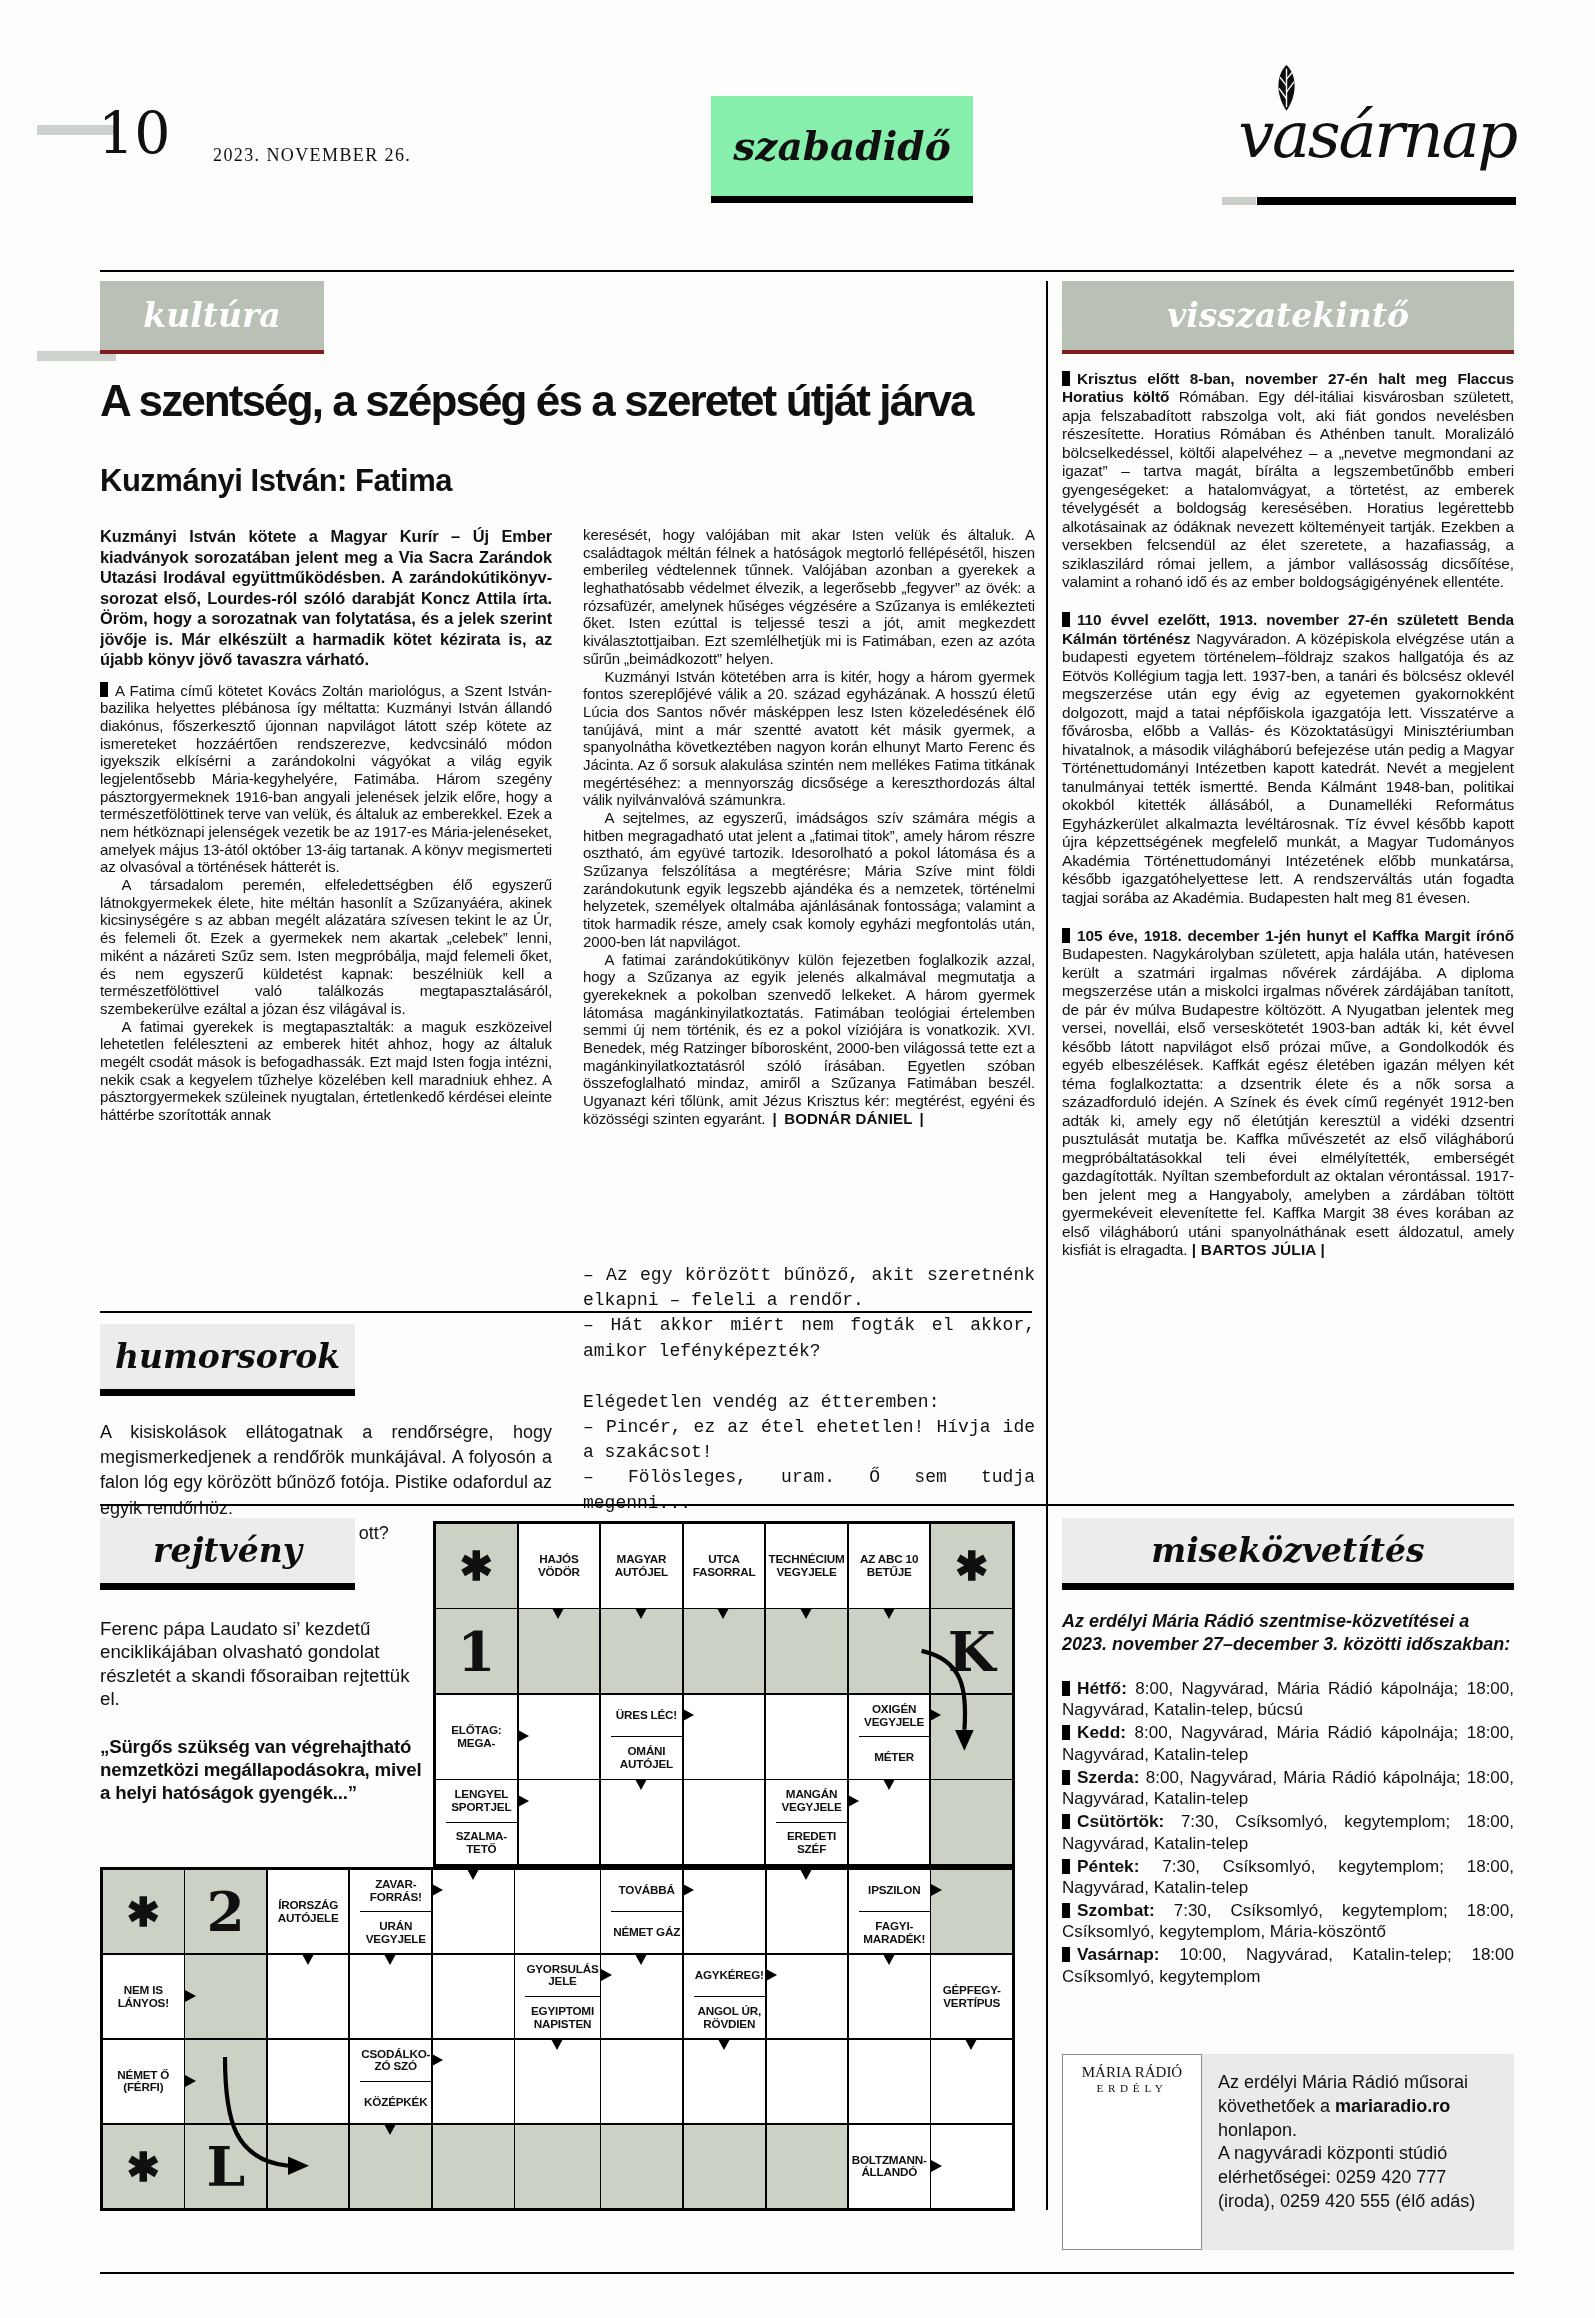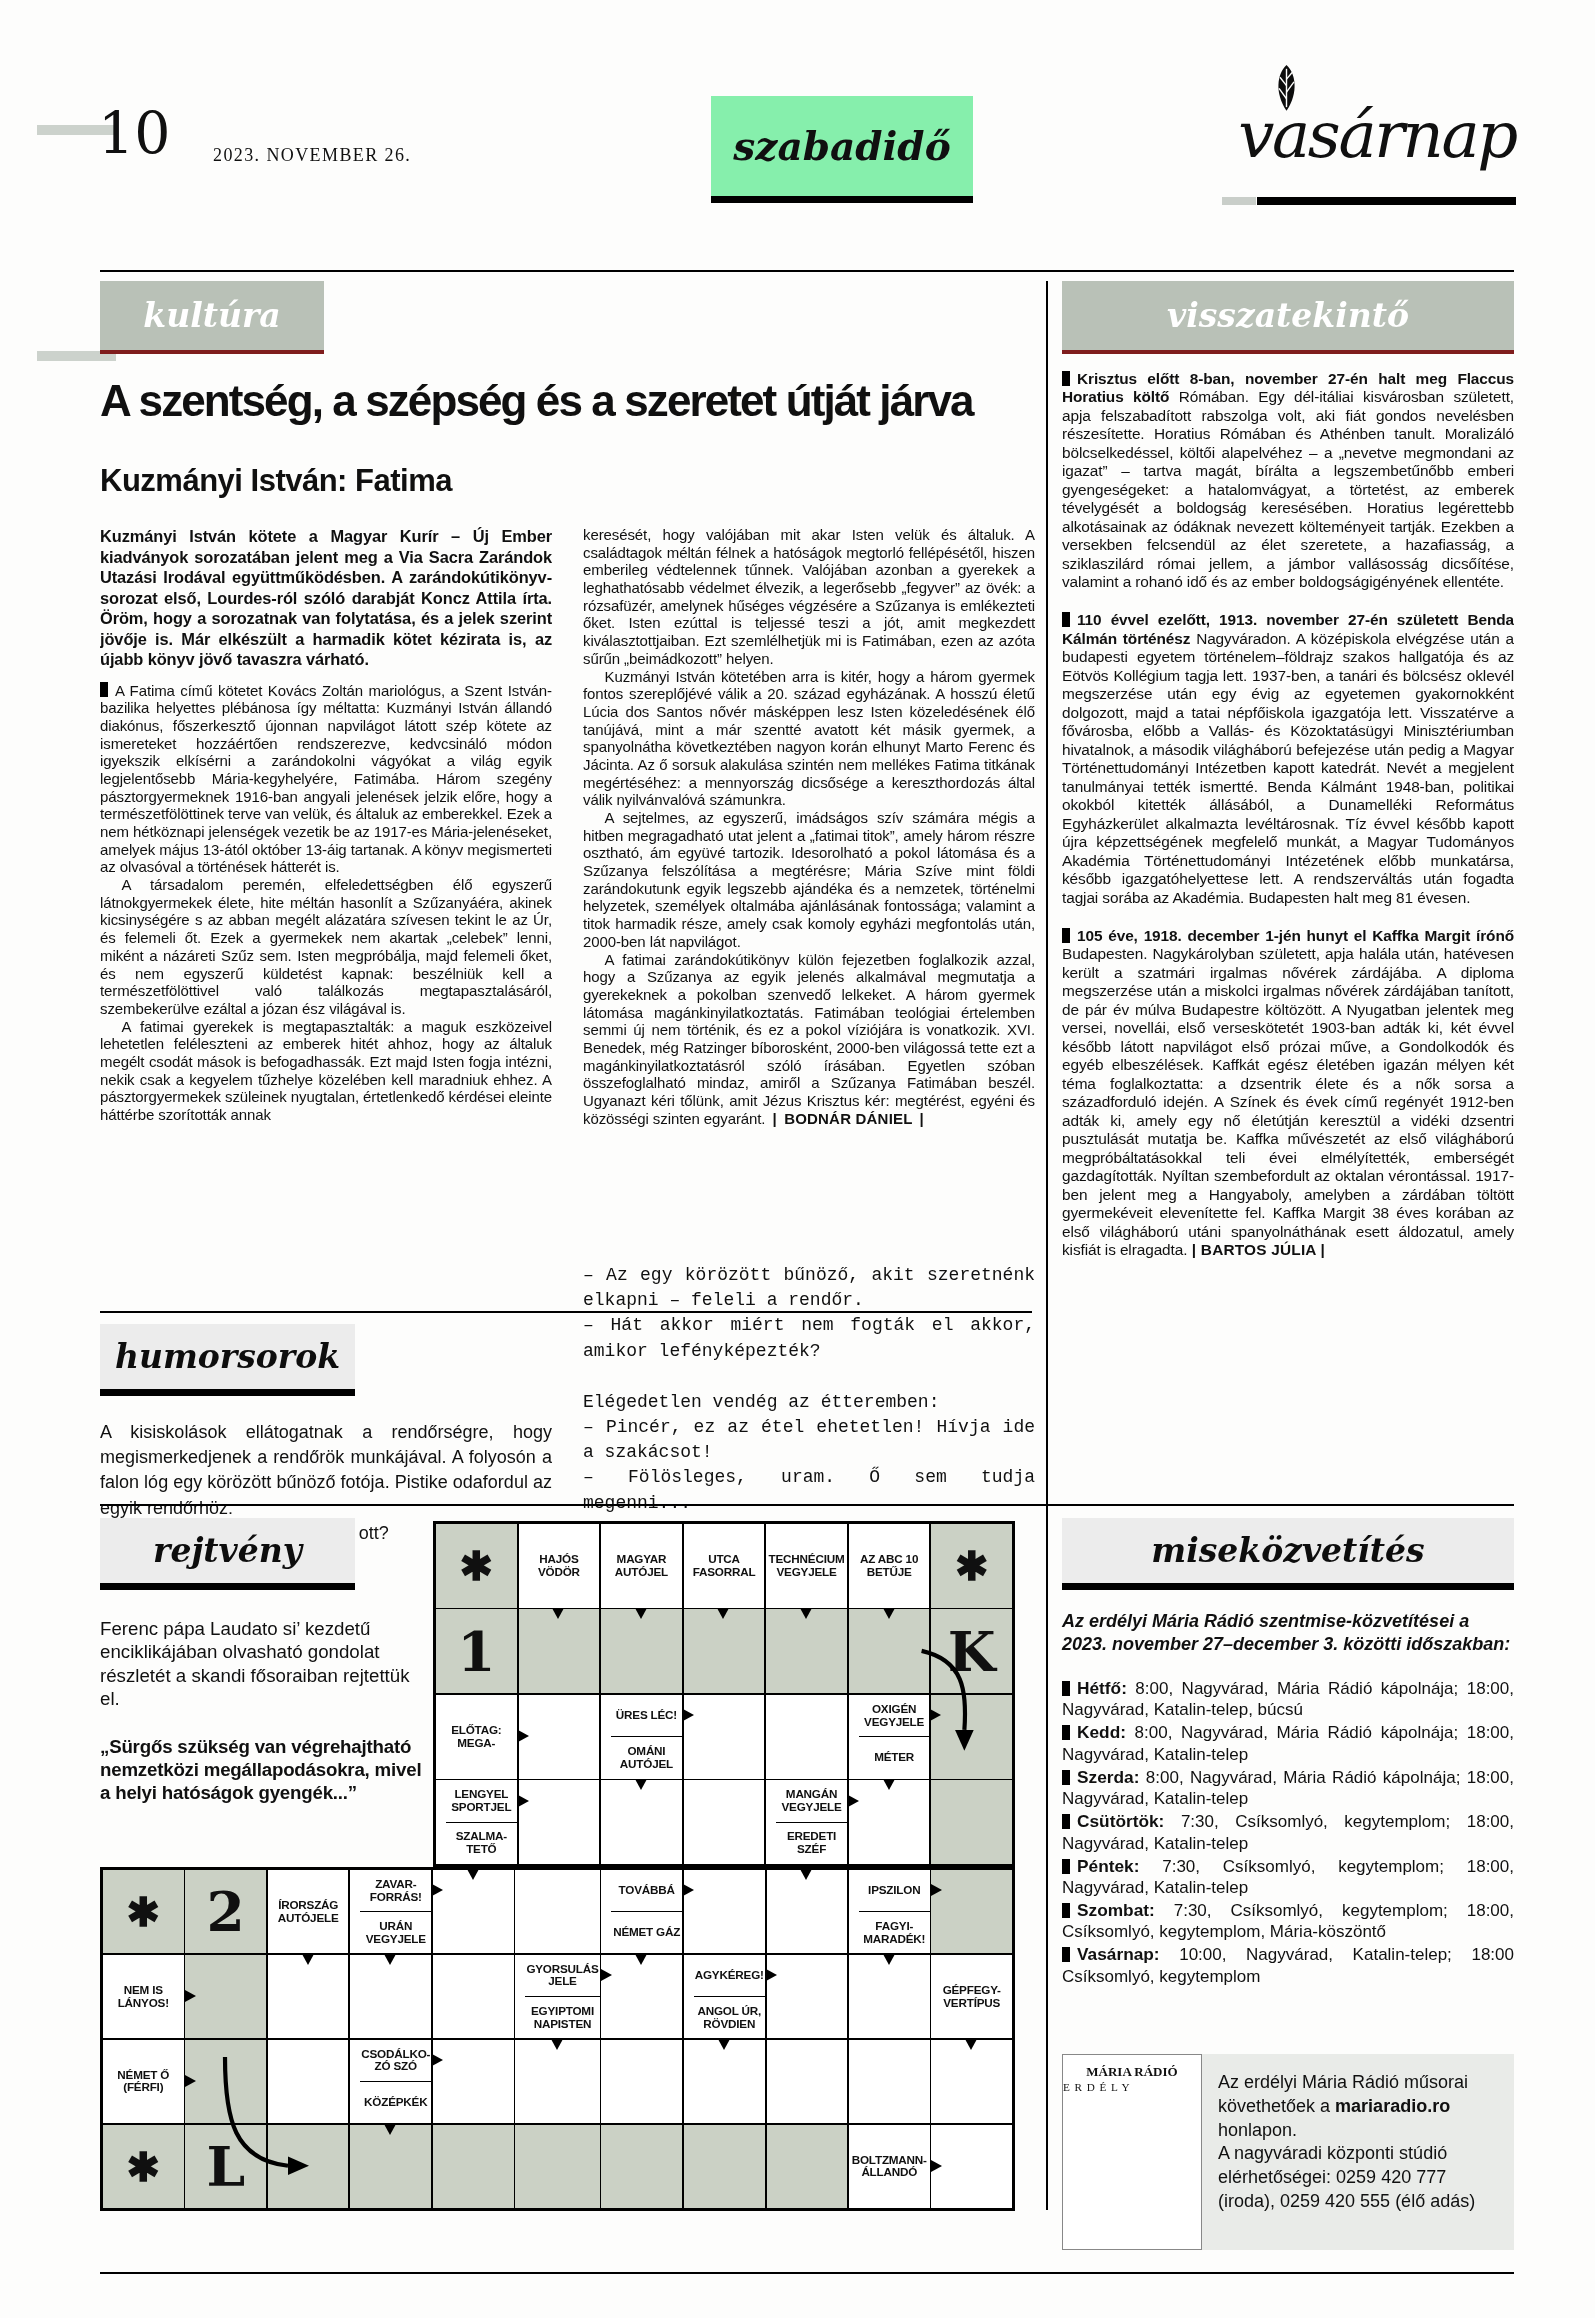--- a/index.html
+++ b/index.html
@@ -73,22 +73,22 @@
   .mday b{font-size:17.3px;}
   
   #radiobox{left:1062px;top:2054px;width:452px;height:196px;display:flex;}
   #radiologo{width:140px;background:#fff;border:0.9px solid #888;box-sizing:border-box;display:flex;flex-direction:column;}
   #radiologo .photo{flex:1;position:relative;background:linear-gradient(160deg,#6a6a6a,#222 70%);overflow:hidden;}
   #radiologo .veil{position:absolute;left:50%;top:24%;width:70px;height:89px;margin-left:-37px;
                    background:#e8e8e6;border-radius:50% 50% 42% 42%;transform:rotate(8deg);}
   #radiologo .face{position:absolute;left:50%;top:34%;width:39px;height:51px;margin-left:-17px;
                    background:#b9b2ab;border-radius:50% 50% 46% 46%;}
   #radiologo .ring{position:absolute;left:0;right:0;top:2.8px;text-align:center;color:#ddd;font-size:7.5px;letter-spacing:0.9px;}
-  #radiologo .lname{font-family:"Liberation Serif",serif;font-weight:700;font-size:13px;text-align:center;padding-top:9px;}
-  #radiologo .lsub{font-family:"Liberation Serif",serif;font-size:11.2px;letter-spacing:4.7px;text-align:left;padding:0.9px 0 3.7px 0;}
+  #radiologo .lname{font-family:"Liberation Serif",serif;font-weight:400;font-size:15px;text-align:center;padding-top:9px;}
+  #radiologo .lsub{font-family:"Liberation Serif",serif;font-size:11.2px;letter-spacing:4.7px;text-align:center;padding:0.9px 0 3.7px 0;}
   #radiotext{flex:1;background:#e9ebe8;padding:17px 16px;font-size:18px;line-height:1.32;box-sizing:border-box;}
 </style>
 </head>
 <body>
 
 <div class="page">
 
   <div class="regmark" style="left:37px;top:125px;width:79px;height:10.3px;"></div>
   <div class="regmark" style="left:37px;top:351px;width:79px;height:10.3px;"></div>
   <div class="abs" id="pagenum">10</div>

